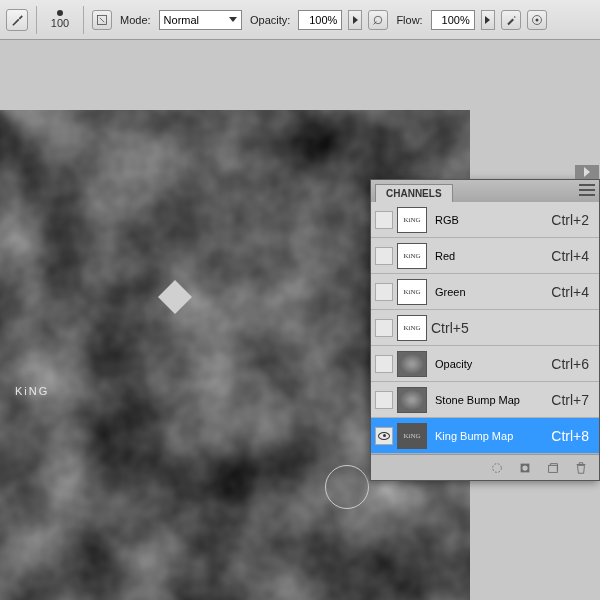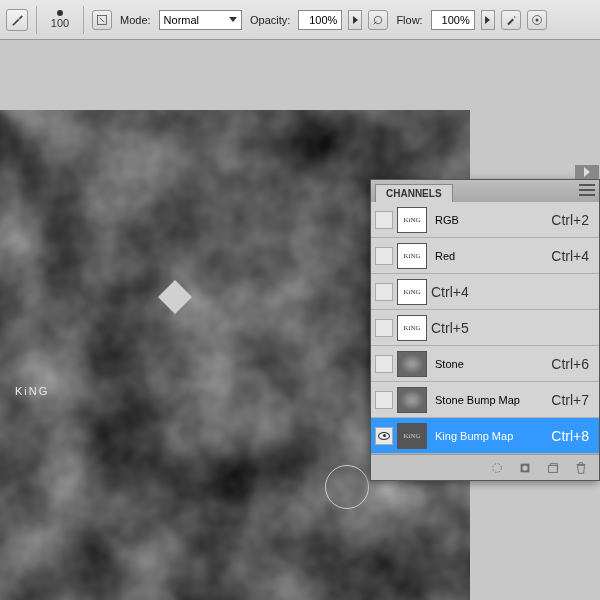--- a/index.html
+++ b/index.html
@@ -153,31 +153,32 @@
       </div>
       <div class="channel-row">
         <div class="vis-col"></div>
         <div class="thumb">KiNG</div>
         <div class="channel-name">Red</div>
         <div class="channel-shortcut">Ctrl+4</div>
       </div>
       <div class="channel-row">
         <div class="vis-col"></div>
         <div class="thumb">KiNG</div>
+        <div class="channel-name">Green</div>
         <div class="channel-shortcut">Ctrl+4</div>
       </div>
       <div class="channel-row">
         <div class="vis-col"></div>
         <div class="thumb">KiNG</div>
         <div class="channel-shortcut">Ctrl+5</div>
       </div>
       <div class="channel-row">
         <div class="vis-col"></div>
         <div class="thumb clouds">KiNG</div>
-        <div class="channel-name">Stone</div>
+        <div class="channel-name">Opacity</div>
         <div class="channel-shortcut">Ctrl+6</div>
       </div>
       <div class="channel-row">
         <div class="vis-col"></div>
         <div class="thumb clouds">KiNG</div>
         <div class="channel-name">Stone Bump Map</div>
         <div class="channel-shortcut">Ctrl+7</div>
       </div>
       <div class="channel-row selected">
         <div class="vis-col">

